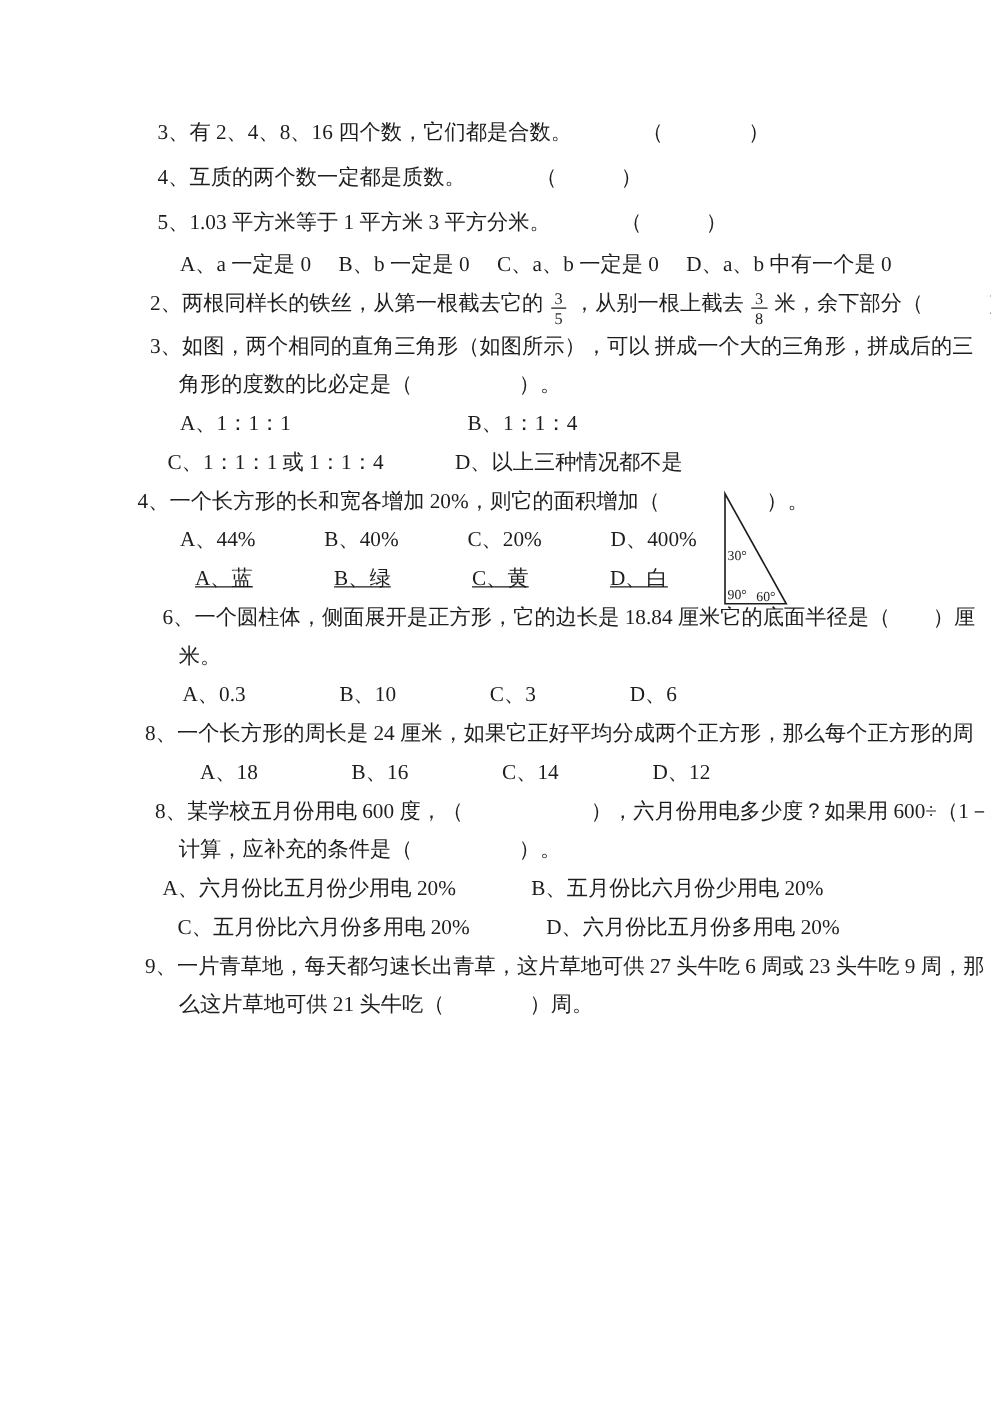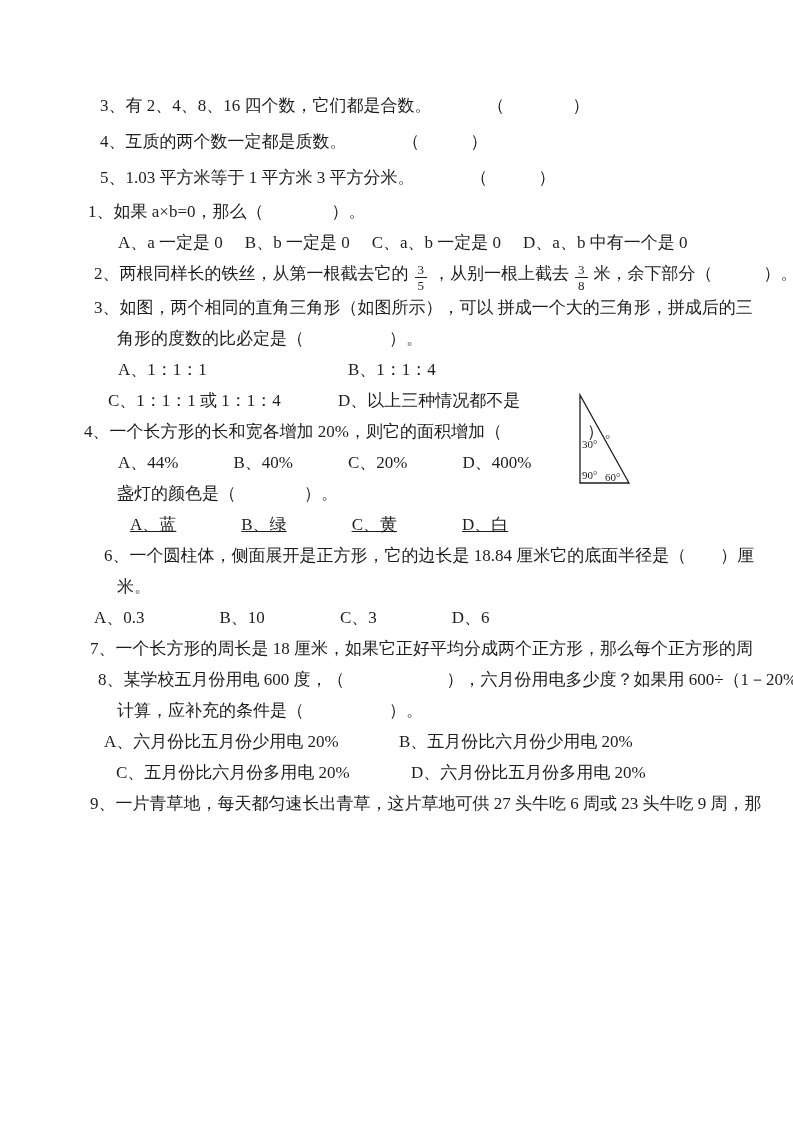--- a/index.html
+++ b/index.html
@@ -5,20 +5,21 @@
   * { margin:0; padding:0; box-sizing:border-box; }
   html,body { background:#ffffff; }
   .sheet {
     position:relative;
     width:793px; height:1122px;
     background:#ffffff;
     color:#1d1d1d;
     font-family:"Liberation Serif","DejaVu Serif",serif;
     font-size:17px;
     overflow:hidden;
+    padding-left:26px;
   }
   .content { padding-top:88px; }
   .line { line-height:31px; white-space:nowrap; }
   .tf   { margin-left:100px; line-height:36px; }
   .hdr  { margin-left:63px; font-weight:bold; line-height:33px; }
   .stem { margin-left:88px; }
   .cont { margin-left:117px; }
   .opts { margin-left:118px; }
   .blank { margin-left:56px; }
   
@@ -48,21 +49,20 @@
       <span>3、有 2、4、8、16 四个数，它们都是合数。</span><span class="blank">（　　　　）</span>
     </div>
     <div class="line tf">
       <span>4、互质的两个数一定都是质数。</span><span class="blank">（　　　）</span>
     </div>
     <div class="line tf">
       <span>5、1.03 平方米等于 1 平方米 3 平方分米。</span><span class="blank">（　　　）</span>
     </div>
 
 
-    <div class="line stem">1、如果 a×b=0，那么（　　　　）。</div>
     <div class="line opts q1o">
       <span>A、a 一定是 0</span><span>B、b 一定是 0</span><span>C、a、b 一定是 0</span><span>D、a、b 中有一个是 0</span>
     </div>
 
     <div class="line stem" style="margin-left:94px">
       <span>2、两根同样长的铁丝，从第一根截去它的</span><span class="frac"><span class="num">3</span><span class="den">5</span></span><span>，从别一根上截去</span><span class="frac"><span class="num">3</span><span class="den">8</span></span><span>米，余下部分（　　　）。</span>
     </div>
 
     <div class="line stem" style="margin-left:94px">3、如图，两个相同的直角三角形（如图所示），可以 拼成一个大的三角形，拼成后的三</div>
     <div class="line cont">角形的度数的比必定是（　　　　　）。</div>
@@ -71,43 +71,46 @@
     </div>
     <div class="line opts" style="margin-left:108px">
       <span class="cell230">C、1：1：1 或 1：1：4</span><span>D、以上三种情况都不是</span>
     </div>
 
     <div class="line stem" style="margin-left:84px">4、一个长方形的长和宽各增加 20%，则它的面积增加（　　　　　）。</div>
     <div class="line opts q4o">
       <span>A、44%</span><span>B、40%</span><span>C、20%</span><span>D、400%</span>
     </div>
 
-    <div class="line cont">盏灯的颜色是（　　　　）。</div>
     <div class="line opts q5o" style="margin-left:130px">
       <span>A、蓝</span><span>B、绿</span><span>C、黄</span><span>D、白</span>
     </div>
 
     <div class="line stem" style="margin-left:104px">6、一个圆柱体，侧面展开是正方形，它的边长是 18.84 厘米它的底面半径是（　　）厘</div>
     <div class="line cont">米。</div>
-    <div class="line opts q6o" style="margin-left:94px">
+    <div class="line opts q6o" style="margin-left:120px">
       <span>A、0.3</span><span>B、10</span><span>C、3</span><span>D、6</span>
     </div>
 
-    <div class="line stem" style="margin-left:90px">7、一个长方形的周长是 18 厘米，如果它正好平均分成两个正方形，那么每个正方形的周</div>
+    <div class="line stem" style="margin-left:90px">8、一个长方形的周长是 24 厘米，如果它正好平均分成两个正方形，那么每个正方形的周</div>
+    <div class="line opts q7o" style="margin-left:134px">
+      <span>A、18</span><span>B、16</span><span>C、14</span><span>D、12</span>
+    </div>
 
     <div class="line stem" style="margin-left:98px">8、某学校五月份用电 600 度，（　　　　　　），六月份用电多少度？如果用 600÷（1－20%）</div>
     <div class="line cont">计算，应补充的条件是（　　　　　）。</div>
     <div class="line opts" style="margin-left:104px">
       <span class="cell295">A、六月份比五月份少用电 20%</span><span>B、五月份比六月份少用电 20%</span>
     </div>
     <div class="line opts" style="margin-left:116px">
       <span class="cell295">C、五月份比六月份多用电 20%</span><span>D、六月份比五月份多用电 20%</span>
     </div>
 
     <div class="line stem" style="margin-left:90px">9、一片青草地，每天都匀速长出青草，这片草地可供 27 头牛吃 6 周或 23 头牛吃 9 周，那</div>
+    <div class="line cont">么这片草地可供 21 头牛吃（　　　　）周。</div>
 
   </div>
 
   <svg class="fig" viewBox="0 0 58 98" aria-hidden="true">
     <polygon points="5,5 5,93 54,93" fill="none" stroke="#1d1d1d" stroke-width="1.3"></polygon>
     <text x="7" y="58">30°</text>
     <text x="7" y="89">90°</text>
     <text x="30" y="91">60°</text>
   </svg>
 </div>

